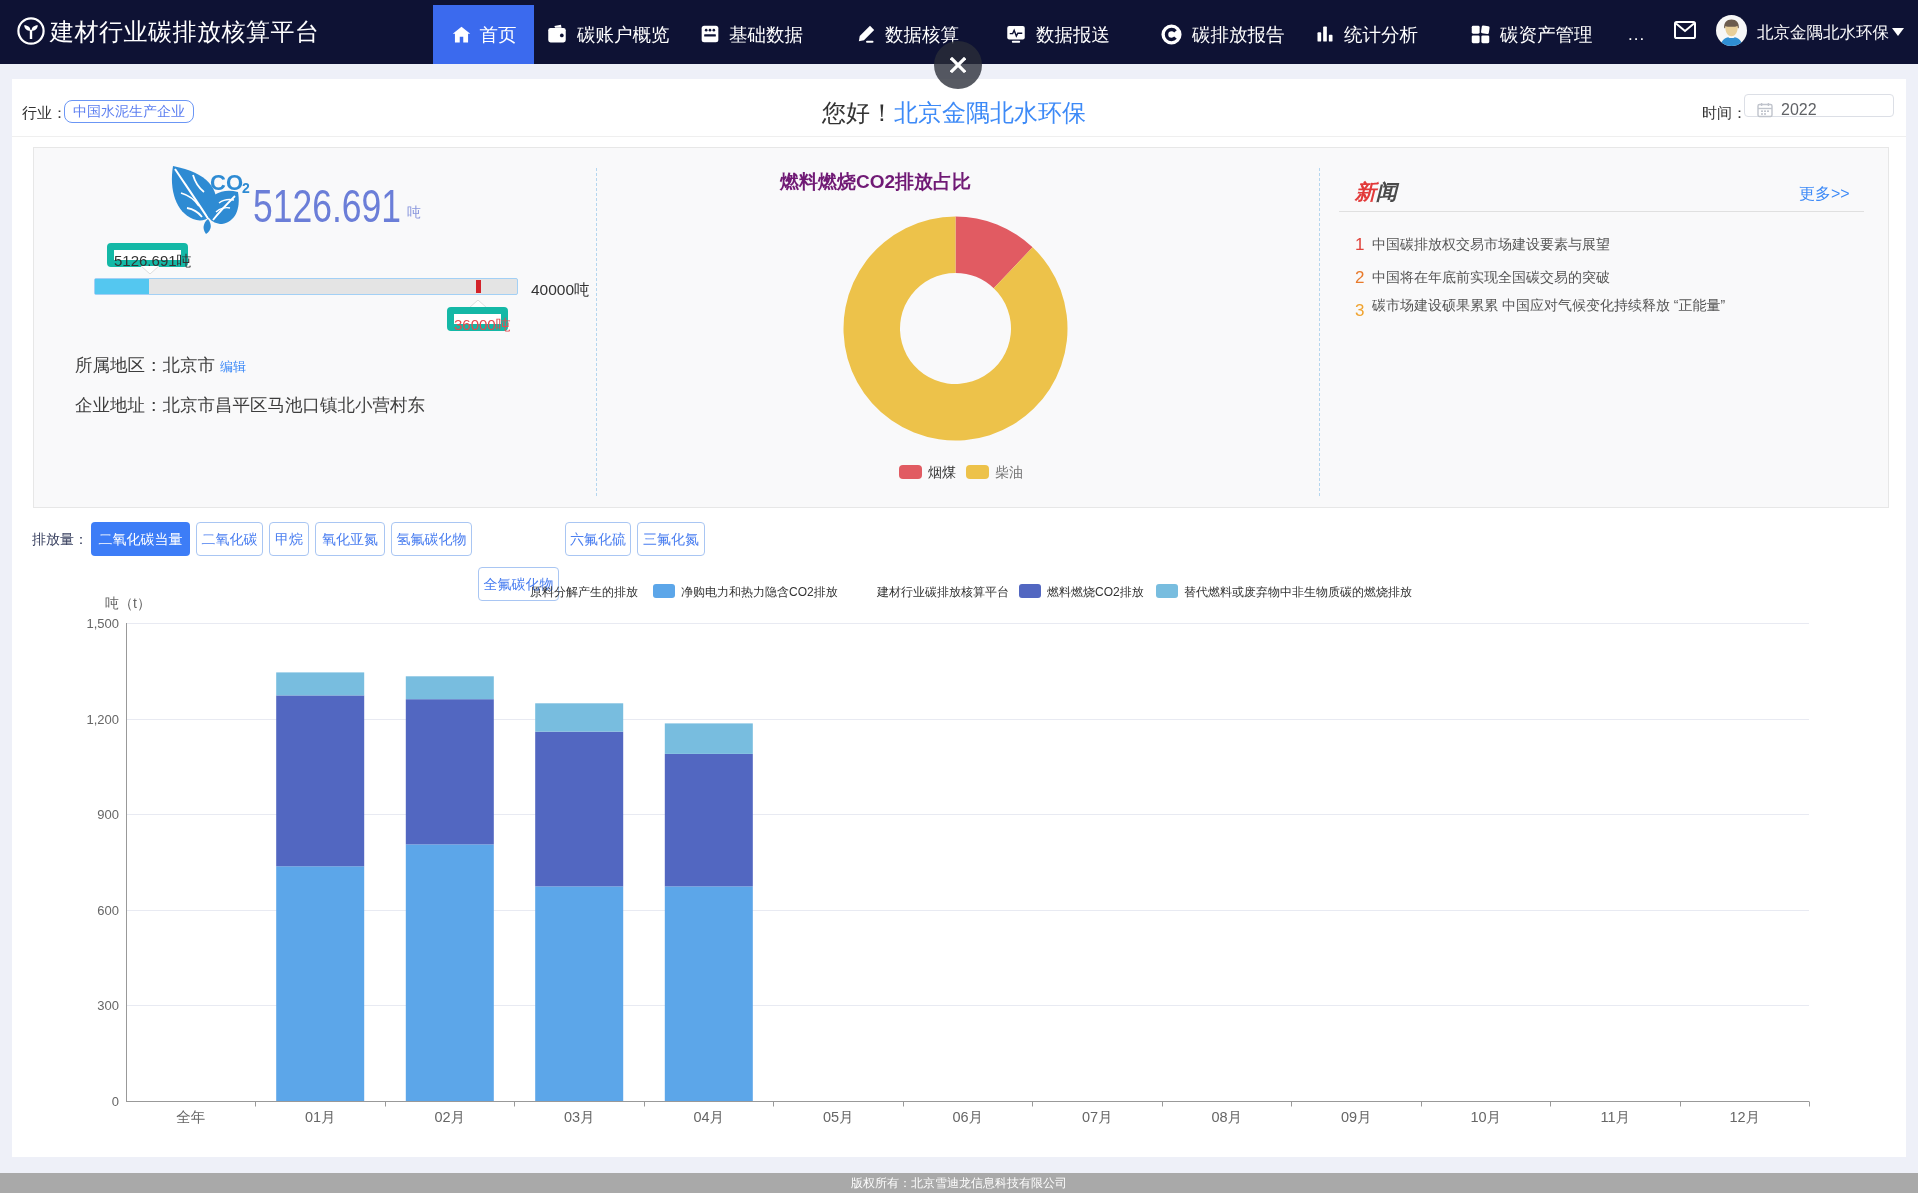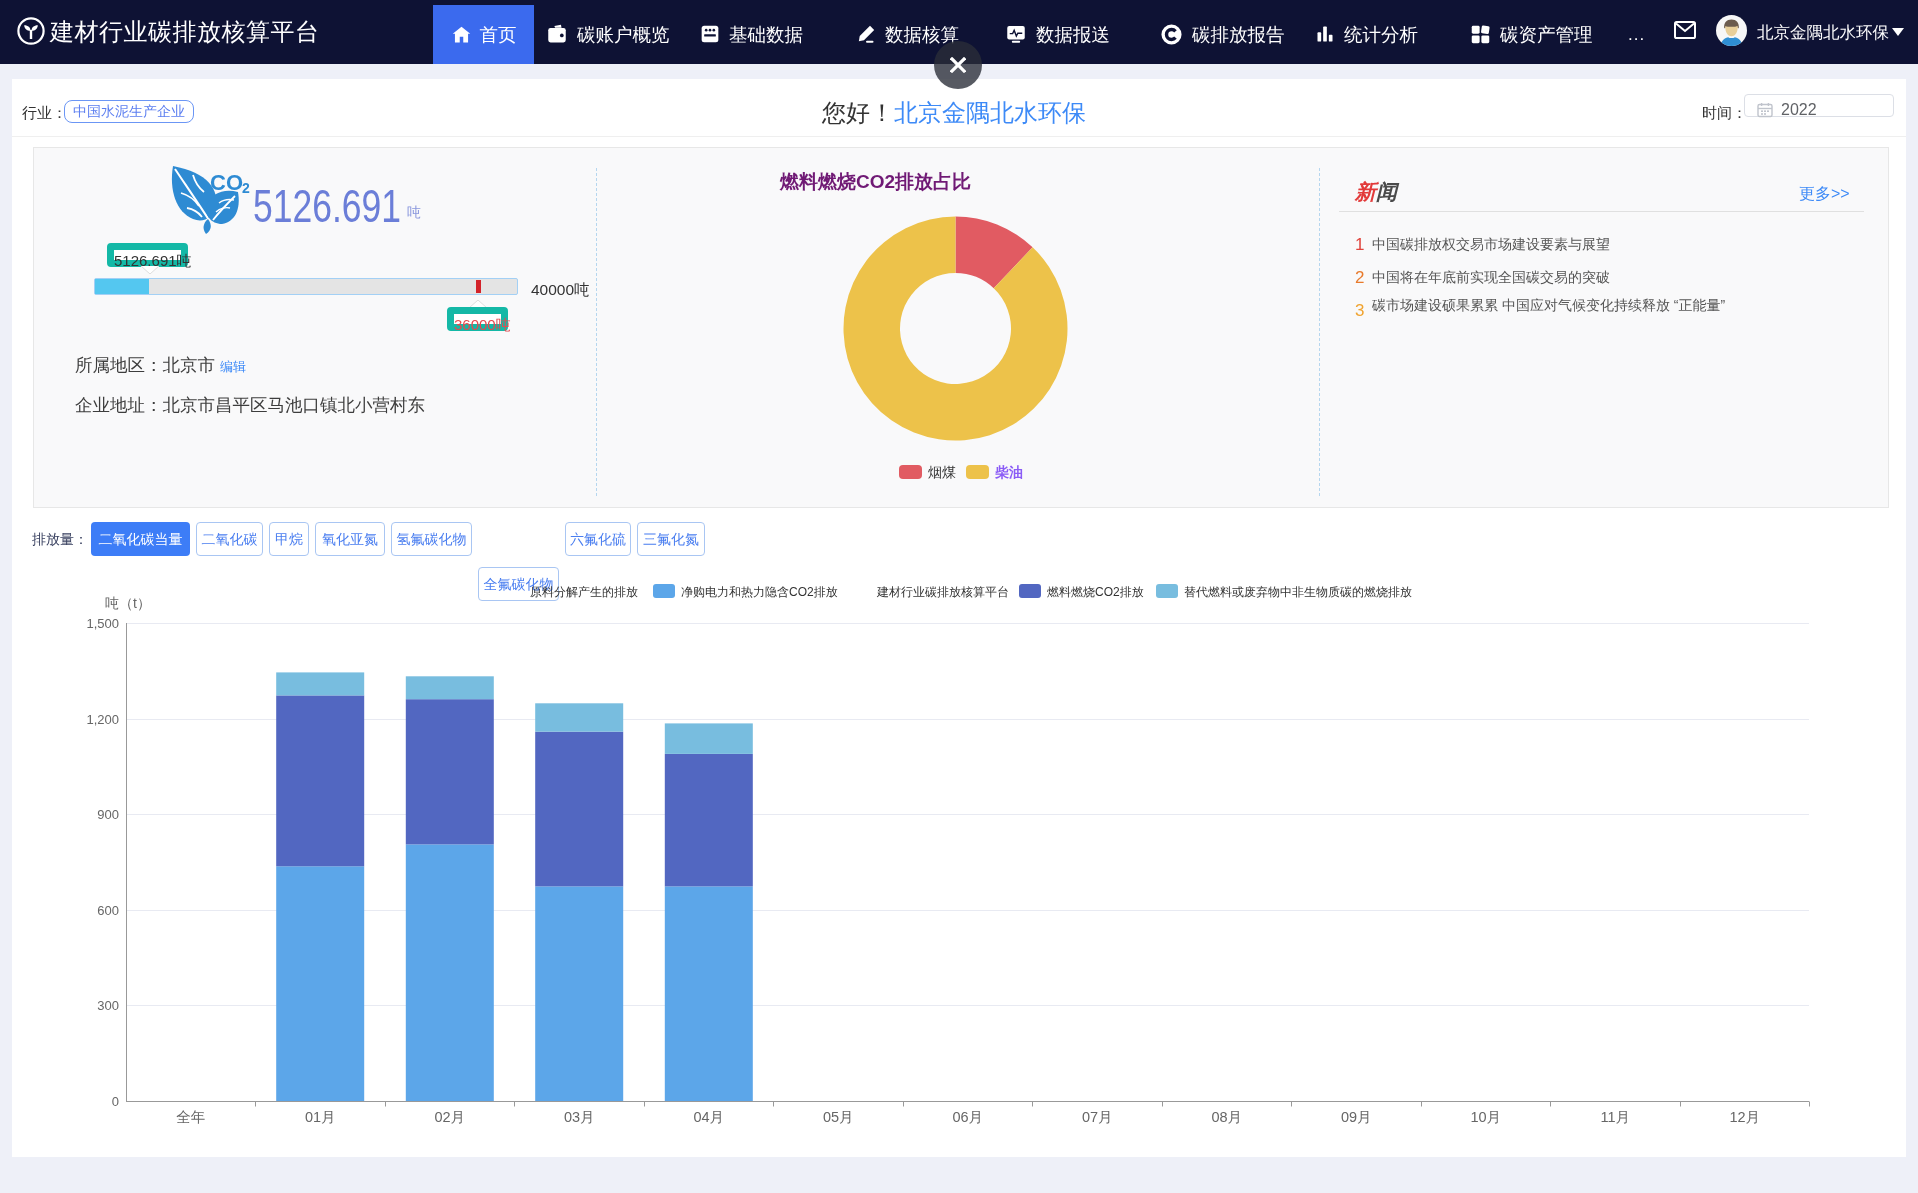--- a/index.html
+++ b/index.html
@@ -182,21 +182,21 @@
   </div>
   <div id="donut">
     <div class="abs" style="left:780px;top:169px;width:352px;font-size:19px;font-weight:bold;color:#701a75;">燃料燃烧CO2排放占比</div>
     <svg class="abs" style="left:835px;top:208px;" width="241" height="241" viewBox="835 208 241 241">
       <path d="M 955.50 216.50 A 112 112 0 0 1 1032.60 247.26 L 993.70 288.24 A 55.5 55.5 0 0 0 955.50 273.00 Z" fill="#e15b62"></path>
       <path d="M 1032.60 247.26 A 112 112 0 1 1 955.50 216.50 L 955.50 273.00 A 55.5 55.5 0 1 0 993.70 288.24 Z" fill="#edc24a"></path>
     </svg>
     <div class="abs" style="left:899px;top:465px;width:23px;height:14px;border-radius:4px;background:#e15b62;"></div>
     <div class="abs" style="left:928px;top:464px;font-size:14px;color:#333;">烟煤</div>
     <div class="abs" style="left:966px;top:465px;width:23px;height:14px;border-radius:4px;background:#edc24a;"></div>
-    <div class="abs" style="left:995px;top:464px;font-size:14px;color:#8b5cf6;font-weight:bold;">柴油</div>
+    <div class="abs" style="left:995px;top:464px;font-size:14px;color:#737373;">柴油</div>
   </div>
   <div id="news">
     <div class="abs" style="left:1355px;top:178px;font-size:21px;font-weight:bold;font-style:italic;color:#e23a3a;">新<span style="color:#4a4a4a;">闻</span></div>
     <div class="abs" style="left:1799px;top:184px;font-size:16px;color:#3d8af7;">更多&gt;&gt;</div>
     <div class="abs" style="left:1339px;top:211px;width:525px;height:1px;background:#e0e0e0;"></div>
     <div class="news-n" style="top:235px;color:#e0433c;">1</div>
     <div class="news-t" style="top:236px;">中国碳排放权交易市场建设要素与展望</div>
     <div class="news-n" style="top:268px;color:#e87a2b;">2</div>
     <div class="news-t" style="top:269px;">中国将在年底前实现全国碳交易的突破</div>
     <div class="news-n" style="top:301px;color:#f0a32f;">3</div>
@@ -292,13 +292,14 @@
     </svg>
   </div>
   <div id="closebtn">
     <svg class="abs" style="left:16px;top:16px;" width="16" height="16" viewBox="0 0 16 16">
         <g stroke="#fff" stroke-width="3.2" stroke-linecap="square">
           <line x1="2" y1="2" x2="14" y2="14"></line>
           <line x1="14" y1="2" x2="2" y2="14"></line>
         </g>
       </svg>
   </div>
+  <div id="footer">版权所有：北京雪迪龙信息科技有限公司</div>
 </div>
 
 </body></html>

